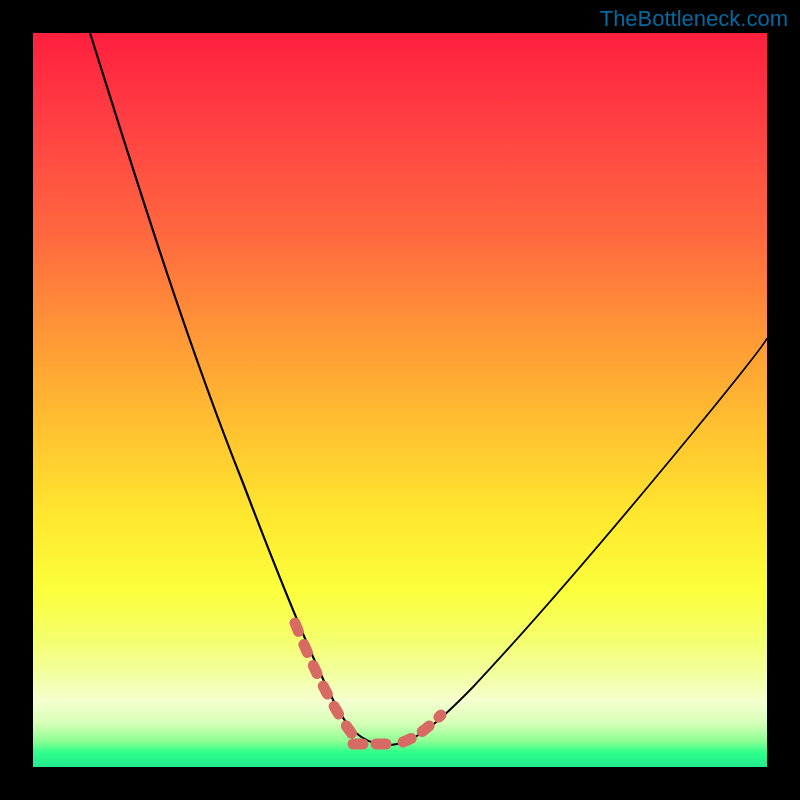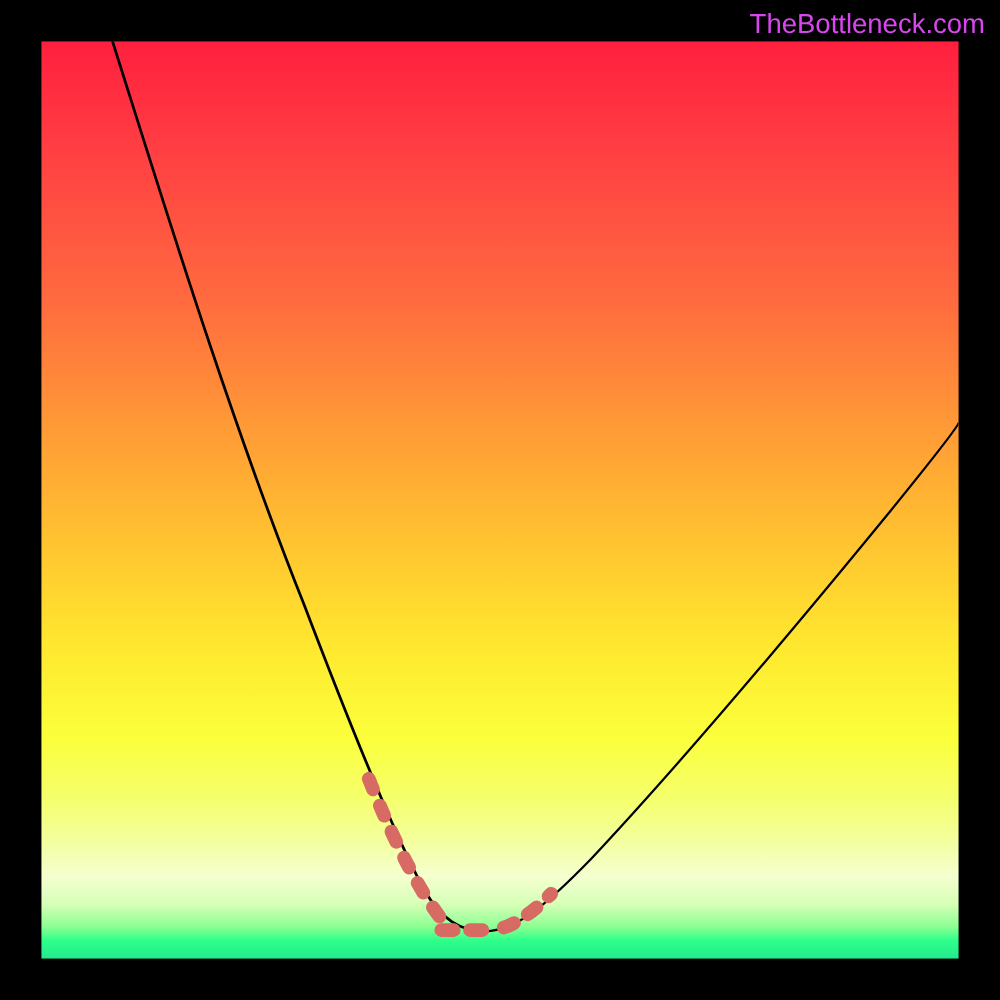--- a/index.html
+++ b/index.html
@@ -46,21 +46,21 @@
       #d7ffb7 94%,
       #8dff93 96.5%,
       #2fff8a 98%,
       #23e98e 100%
     );
   }
   .watermark {
     position: absolute;
     top: 6px;
     right: 12px;
-    color: #d946ef;
+    color: #0369a1;
     font-size: 22px;
     font-weight: 500;
     font-family: Arial, Helvetica, sans-serif;
     letter-spacing: 0px;
   }
   svg.curves {
     position: absolute;
     inset: 0;
   }
 </style>

